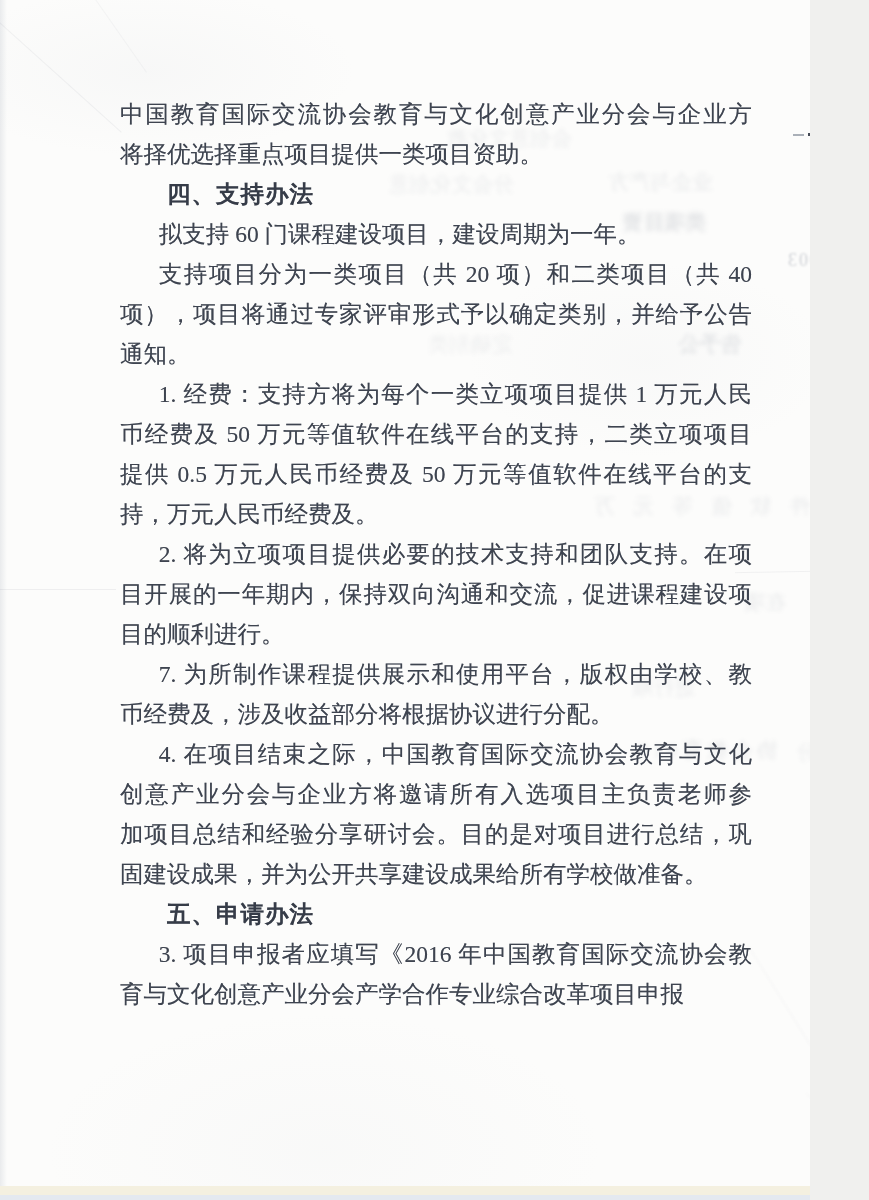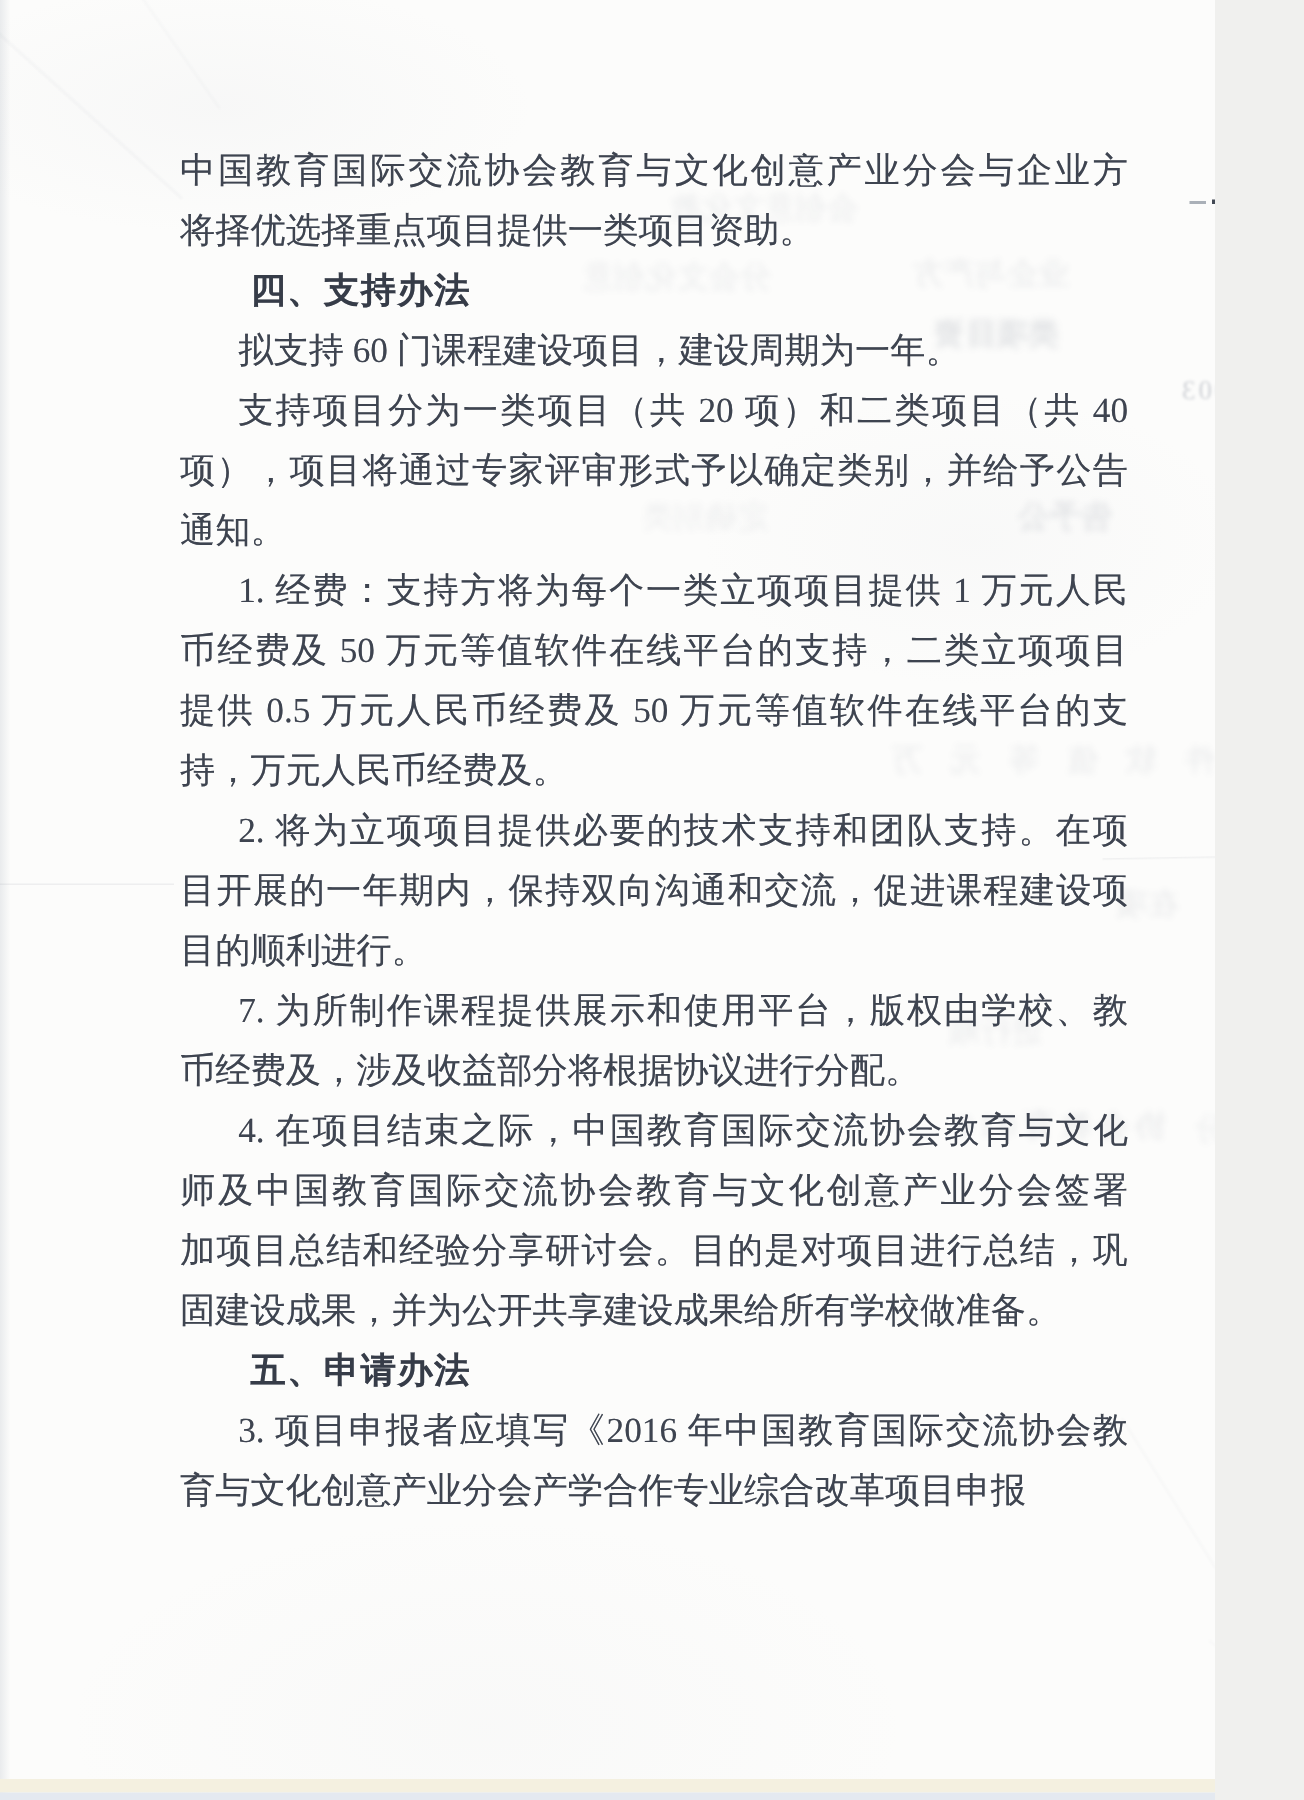--- a/index.html
+++ b/index.html
@@ -115,21 +115,21 @@
     <div class="ln ind fill">1. 经费：支持方将为每个一类立项项目提供 1 万元人民</div>
     <div class="ln fill">币经费及 50 万元等值软件在线平台的支持，二类立项项目</div>
     <div class="ln fill">提供 0.5 万元人民币经费及 50 万元等值软件在线平台的支</div>
     <div class="ln">持，万元人民币经费及。</div>
     <div class="ln ind fill">2. 将为立项项目提供必要的技术支持和团队支持。在项</div>
     <div class="ln fill">目开展的一年期内，保持双向沟通和交流，促进课程建设项</div>
     <div class="ln">目的顺利进行。</div>
     <div class="ln ind fill">7. 为所制作课程提供展示和使用平台，版权由学校、教</div>
     <div class="ln">币经费及，涉及收益部分将根据协议进行分配。</div>
     <div class="ln ind fill">4. 在项目结束之际，中国教育国际交流协会教育与文化</div>
-    <div class="ln fill">师及中国教育国际交流协会教育与文化创意产业分会签署</div>
+    <div class="ln fill">创意产业分会与企业方将邀请所有入选项目主负责老师参</div>
     <div class="ln fill">加项目总结和经验分享研讨会。目的是对项目进行总结，巩</div>
     <div class="ln">固建设成果，并为公开共享建设成果给所有学校做准备。</div>
     <div class="ln ind hd">五、申请办法</div>
     <div class="ln ind fill">3. 项目申报者应填写《2016 年中国教育国际交流协会教</div>
     <div class="ln">育与文化创意产业分会产学合作专业综合改革项目申报</div>
   </div>
 
 </div>
 
 </body></html>

